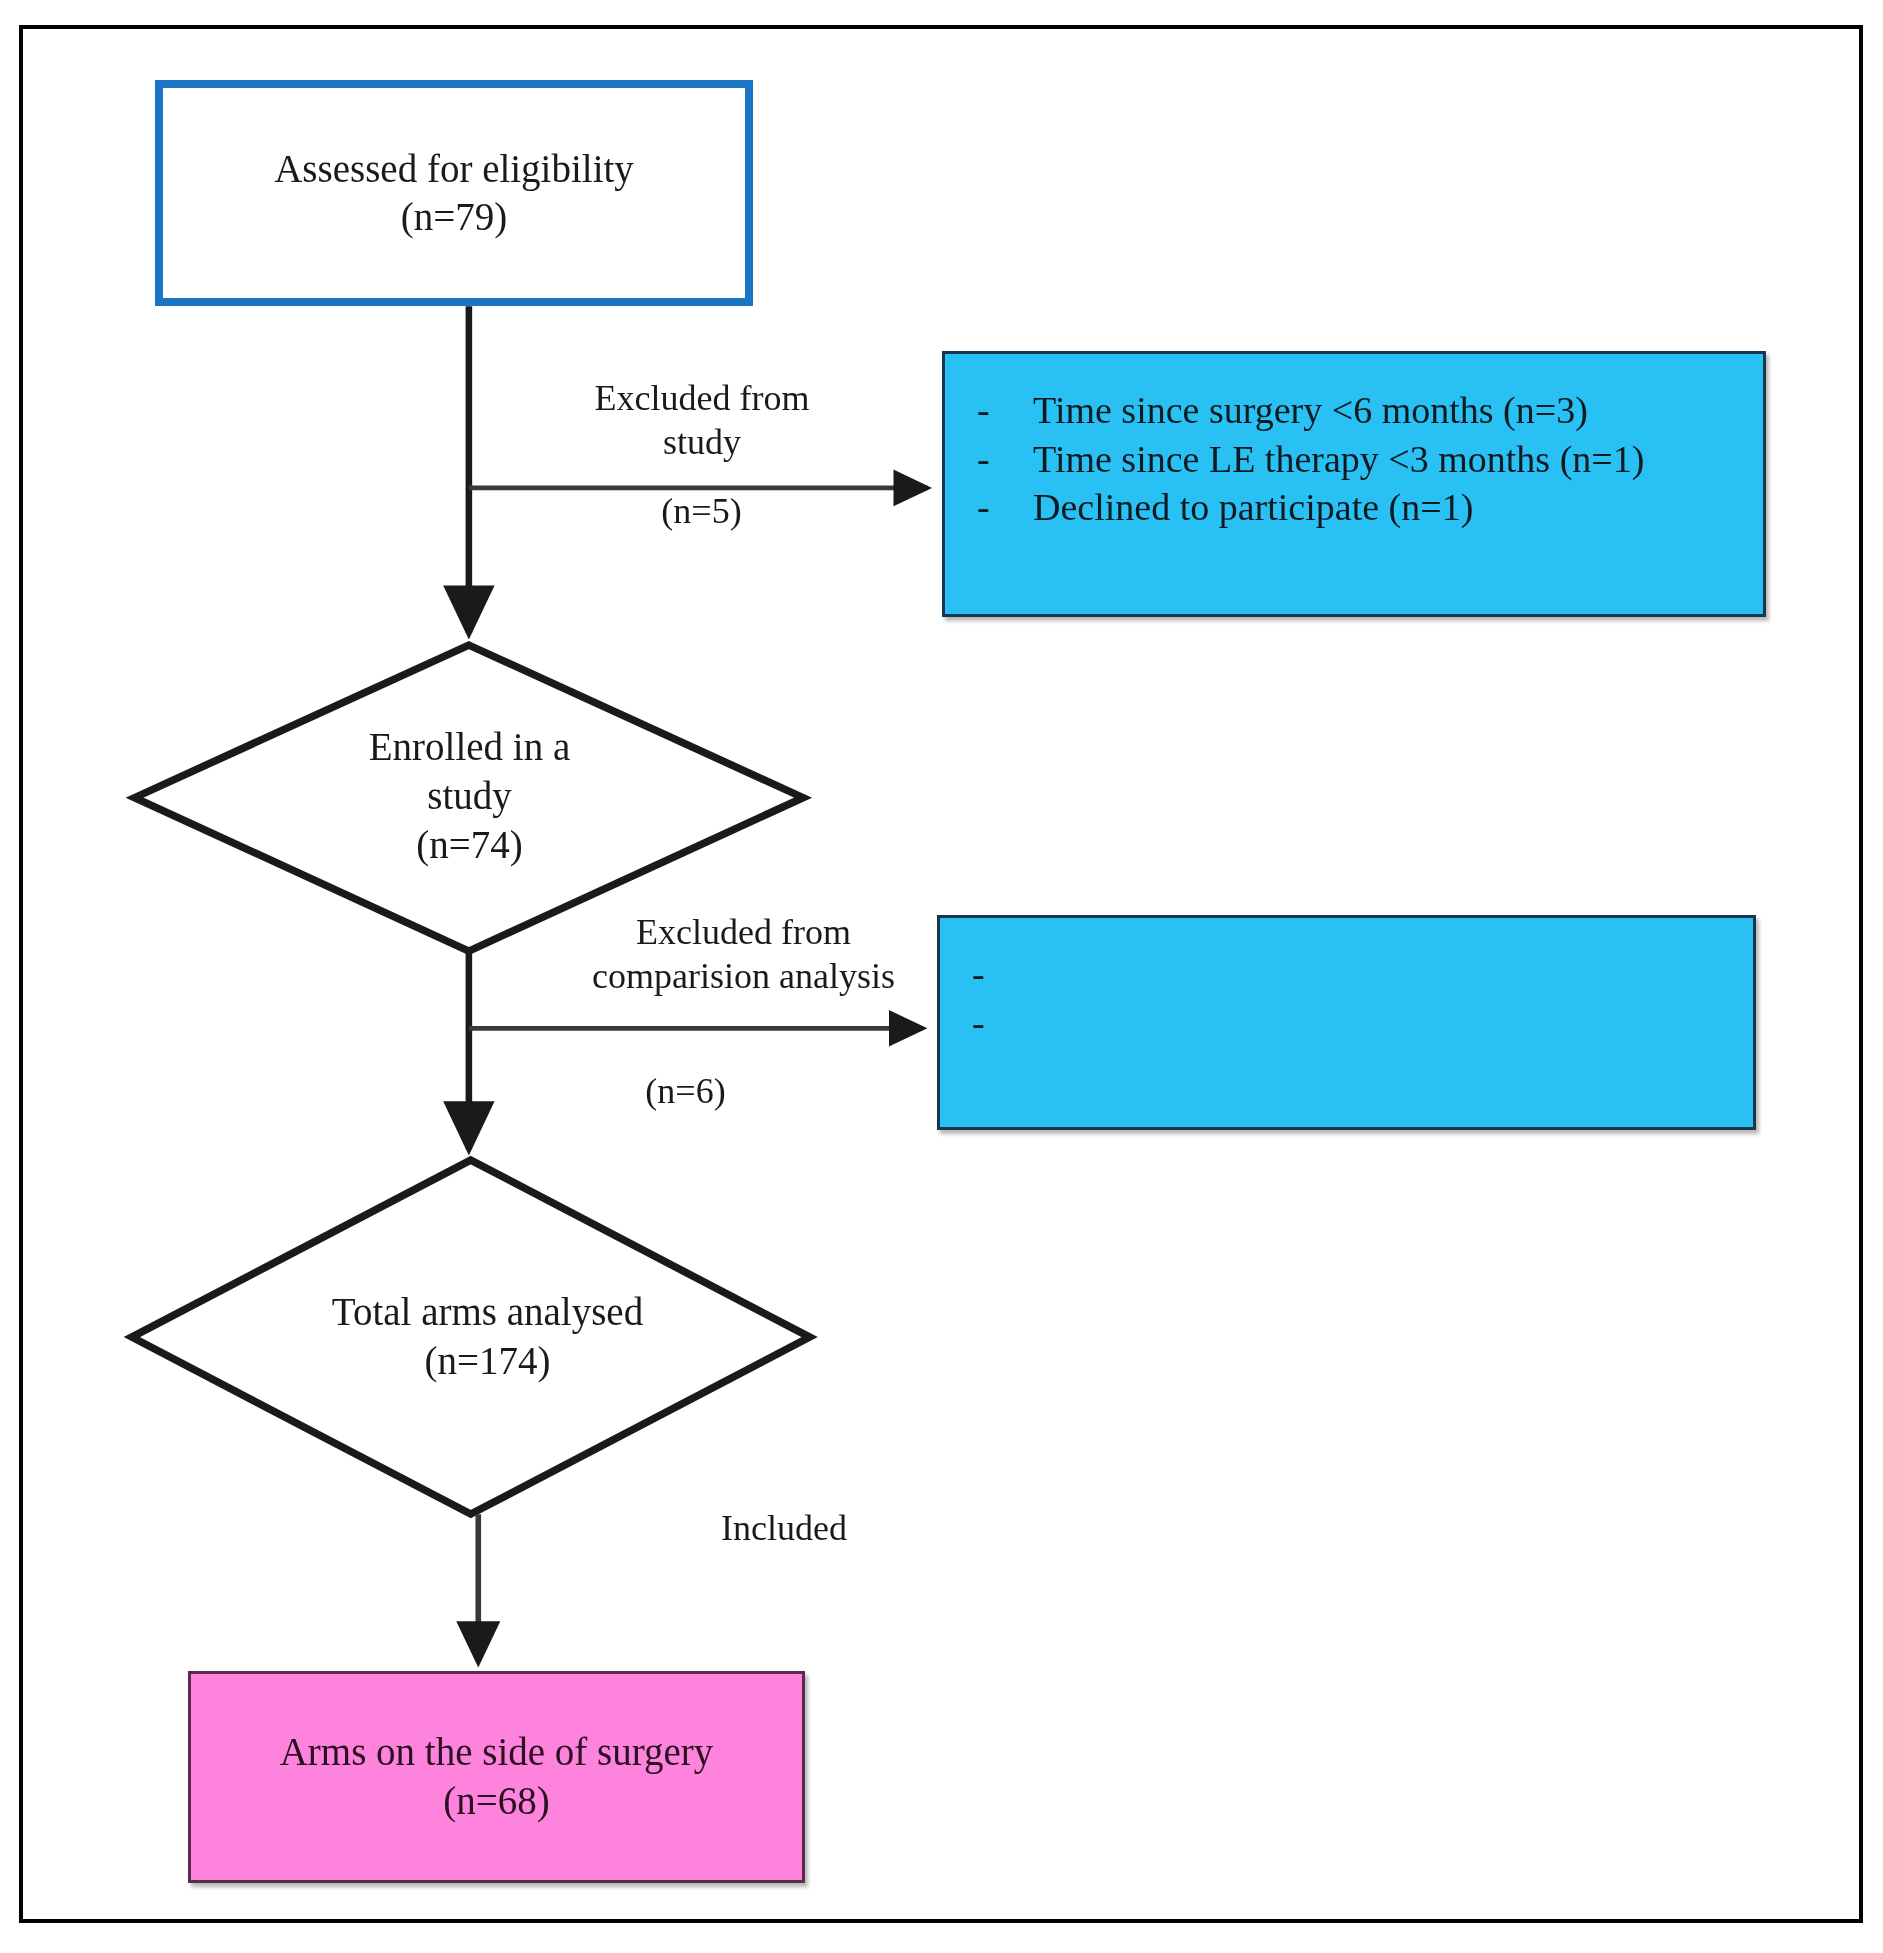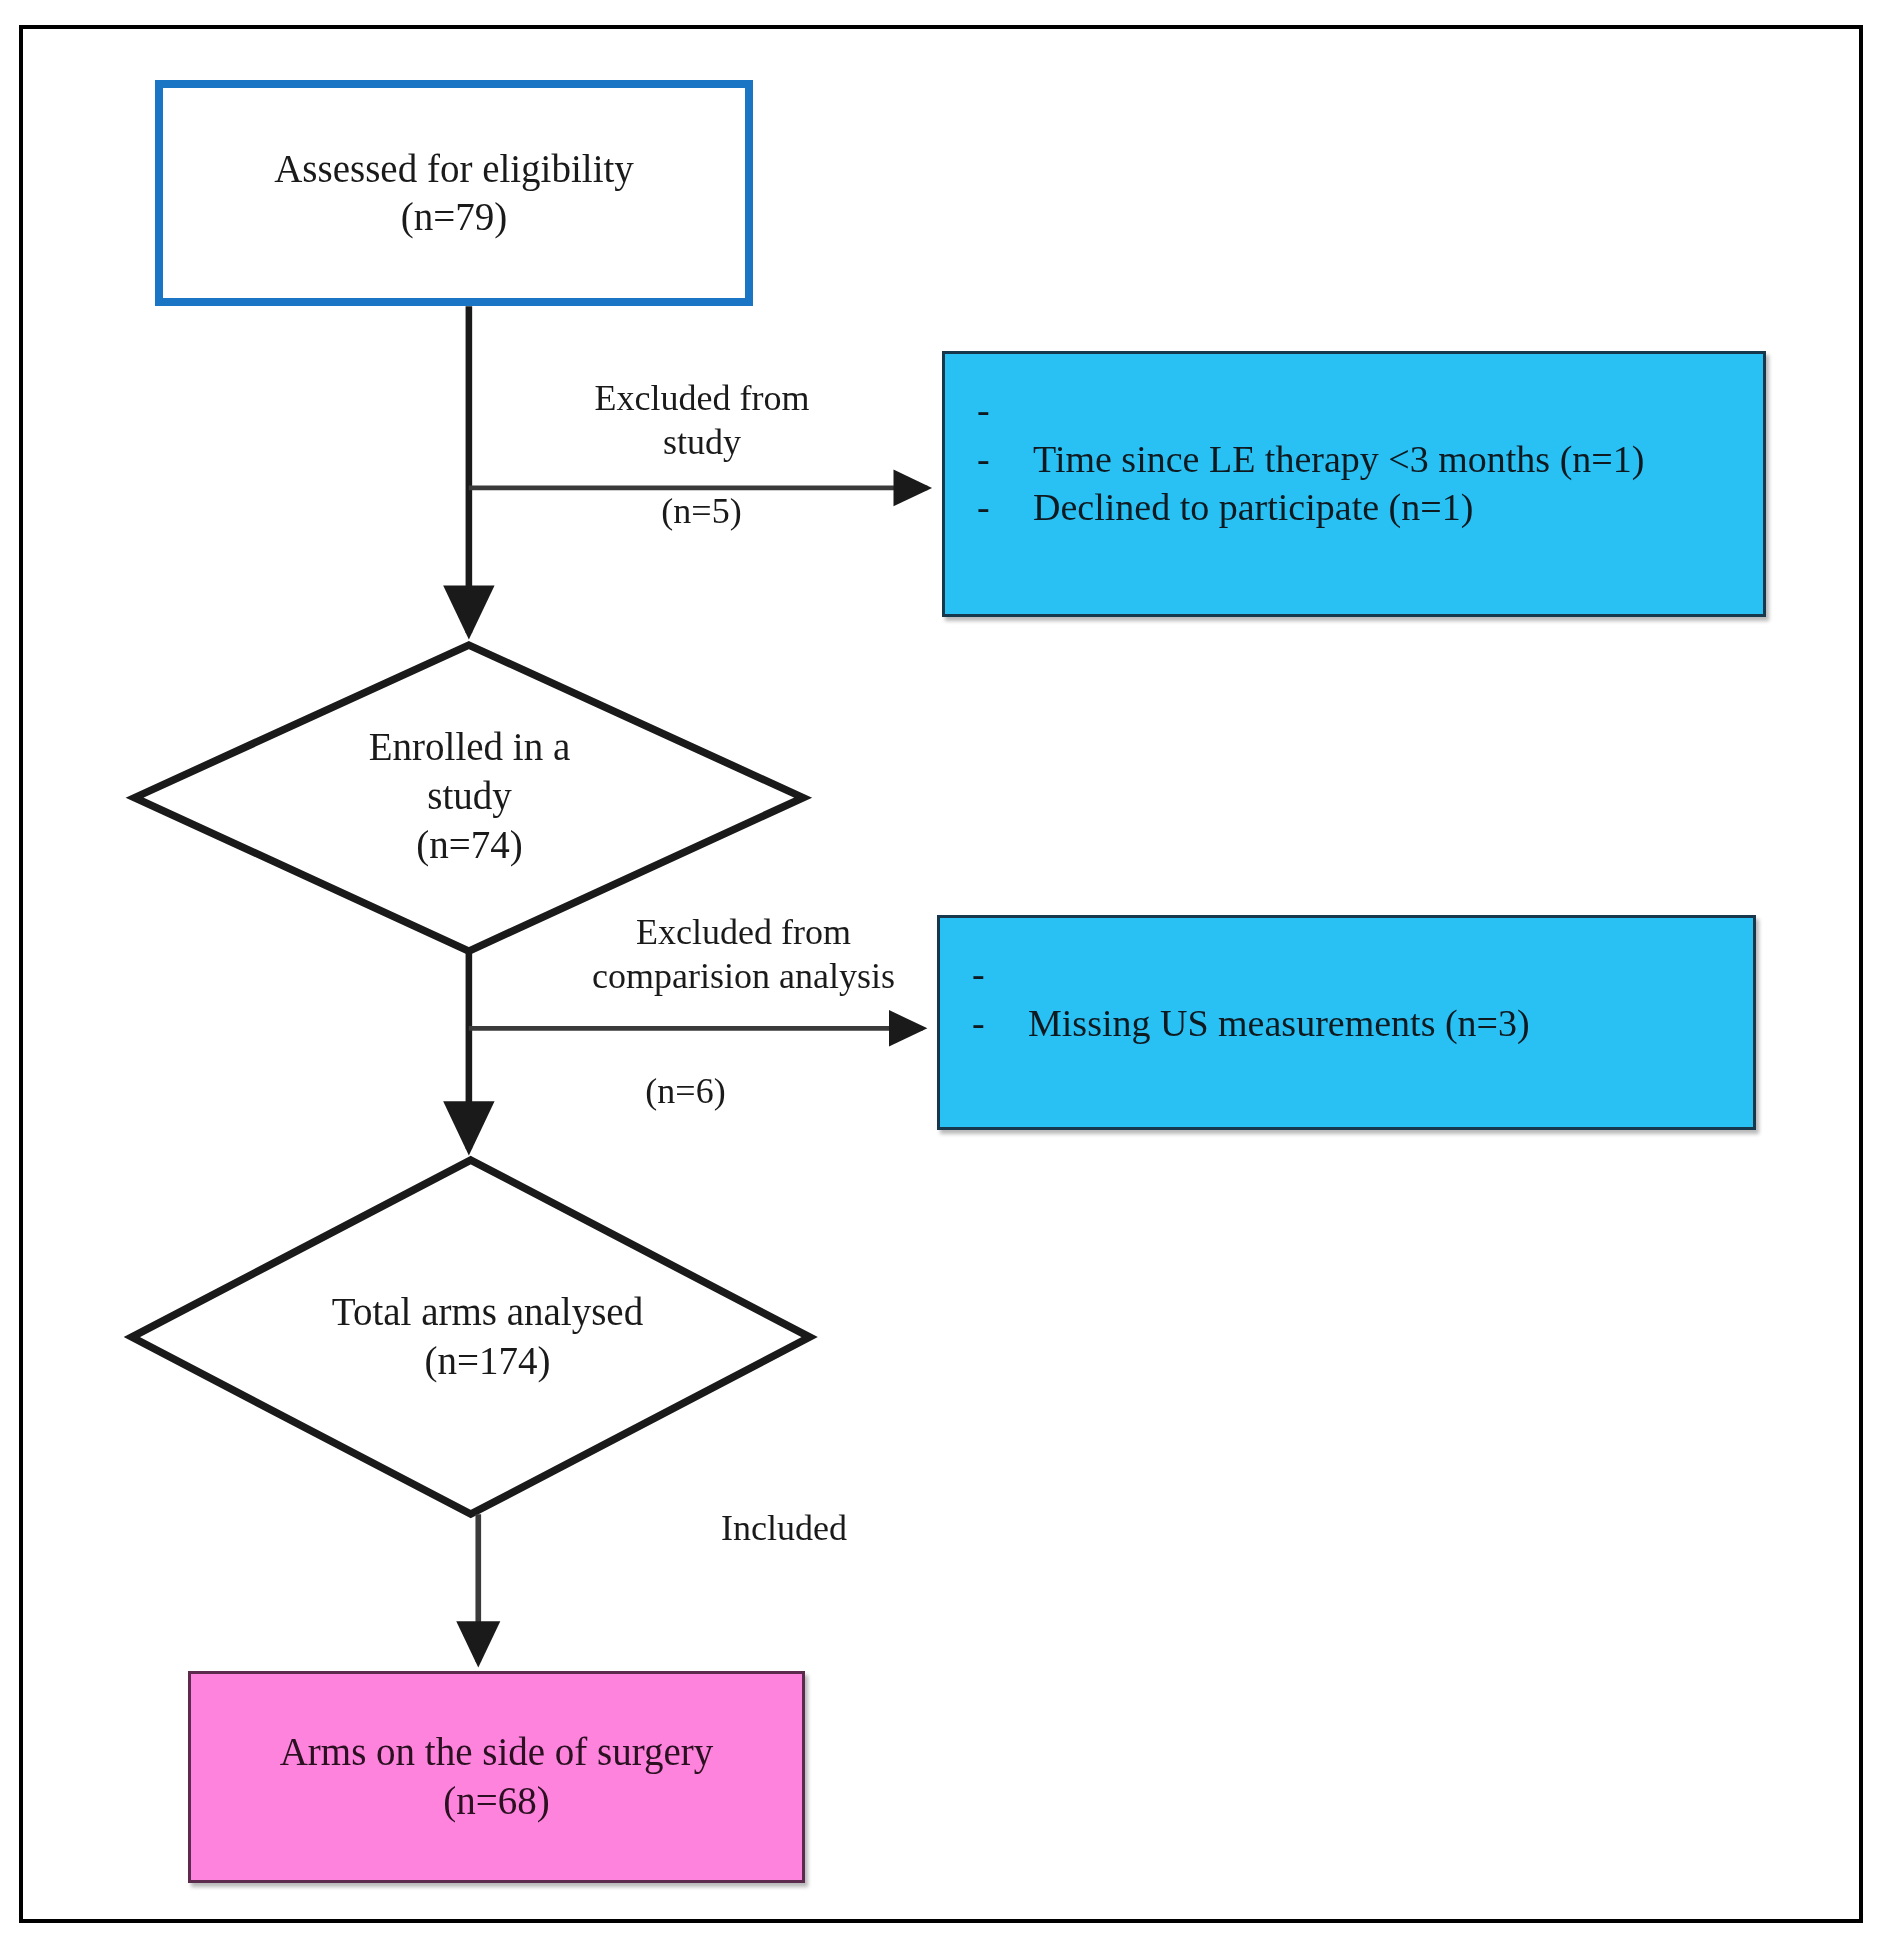--- a/index.html
+++ b/index.html
@@ -160,20 +160,21 @@
 
   <div class="edge-label" id="label-excl-1">
     <div>Excluded from</div>
     <div>study</div>
   </div>
   <div class="edge-label" id="label-excl-1-n">(n=5)</div>
 
   <div class="excl-box" id="excl-box-1">
     <div class="excl-item">
       <span class="excl-dash">-</span>
+      <span>Time since surgery &lt;6 months (n=3)</span>
     </div>
     <div class="excl-item">
       <span class="excl-dash">-</span>
       <span>Time since LE therapy &lt;3 months (n=1)</span>
     </div>
     <div class="excl-item">
       <span class="excl-dash">-</span>
       <span>Declined to participate (n=1)</span>
     </div>
   </div>
@@ -189,21 +190,20 @@
     <div>comparision analysis</div>
   </div>
   <div class="edge-label" id="label-excl-2-n">(n=6)</div>
 
   <div class="excl-box" id="excl-box-2">
     <div class="excl-item">
       <span class="excl-dash">-</span>
     </div>
     <div class="excl-item">
       <span class="excl-dash">-</span>
-      <span> Missing US  measurements (n=3)</span>
     </div>
   </div>
 
   <div class="diamond-text" id="diamond-text-2">
     <div>Total arms analysed</div>
     <div>(n=174)</div>
   </div>
 
   <div class="edge-label" id="label-included">Included</div>
 

